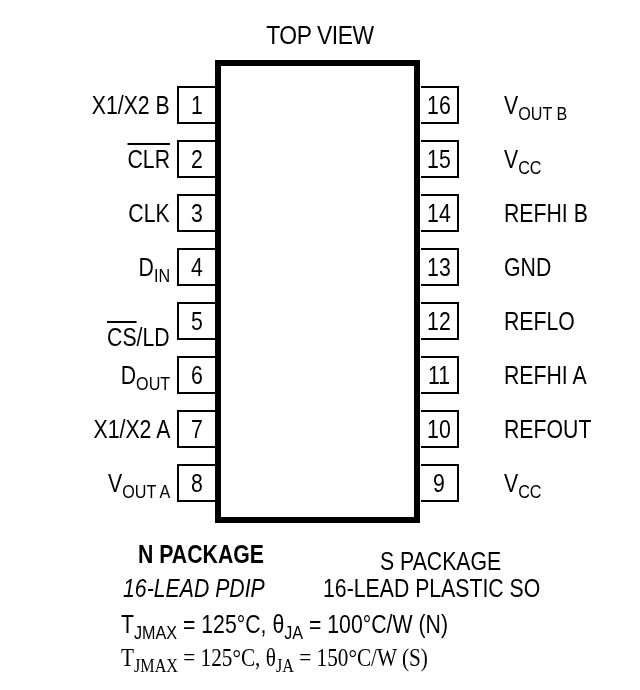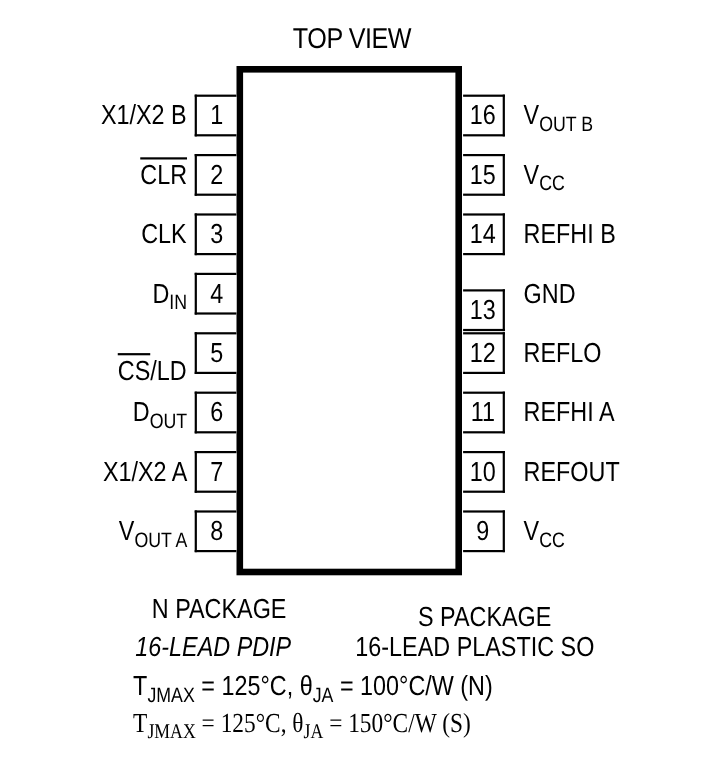--- a/index.html
+++ b/index.html
@@ -11,21 +11,21 @@
                border: 6px solid #000; background: #fff; }
   .pin { position: absolute; width: 36px; height: 34px; border: 2px solid #000; background: #fff;
          text-align: center; font-size: 25px; line-height: 34px; }
   .pin span { display: inline-block; transform: scaleX(0.85); }
   .pin.left { left: 177px; border-right: none; }
   .pin.right { left: 421px; border-left: none; }
   .label { position: absolute; font-size: 25px; white-space: nowrap; line-height: 34px; height: 34px; }
   .label .inner { display: inline-block; transform: scaleX(0.85); }
   .label.left { right: 470px; text-align: right; }
   .label.left .inner { transform-origin: right center; }
-  .label.right { left: 476px; text-align: right; }
+  .label.right { left: 504px; text-align: right; }
   .label.right .inner { transform-origin: left center; }
   .sub { font-size: 19px; vertical-align: -6px; }
   .ovl { text-decoration: overline; }
   .foot { position: absolute; font-size: 25px; white-space: nowrap; }
   .foot .inner { display: inline-block; transform: scaleX(0.85); transform-origin: left center; }
 </style>
 </head>
 <body>
 
 <div>
@@ -38,21 +38,21 @@
   <div class="pin left" style="top:194px"><span>3</span></div>
   <div class="pin left" style="top:248px"><span>4</span></div>
   <div class="pin left" style="top:302px"><span>5</span></div>
   <div class="pin left" style="top:356px"><span>6</span></div>
   <div class="pin left" style="top:410px"><span>7</span></div>
   <div class="pin left" style="top:464px"><span>8</span></div>
 
   <div class="pin right" style="top:86px"><span>16</span></div>
   <div class="pin right" style="top:140px"><span>15</span></div>
   <div class="pin right" style="top:194px"><span>14</span></div>
-  <div class="pin right" style="top:263px"><span>13</span></div>
+  <div class="pin right" style="top:248px"><span>13</span></div>
   <div class="pin right" style="top:302px"><span>12</span></div>
   <div class="pin right" style="top:356px"><span>11</span></div>
   <div class="pin right" style="top:410px"><span>10</span></div>
   <div class="pin right" style="top:464px"><span>9</span></div>
 
   <div class="label left" style="top:88px"><span class="inner"><span>X1/X2 B</span></span></div>
   <div class="label left" style="top:142px"><span class="inner"><span class="ovl">CLR</span></span></div>
   <div class="label left" style="top:196px"><span class="inner"><span>CLK</span></span></div>
   <div class="label left" style="top:250px"><span class="inner"><span>D</span><span class="sub">IN</span></span></div>
   <div class="label left" style="top:320px"><span class="inner"><span class="ovl">CS</span><span>/LD</span></span></div>
@@ -62,20 +62,20 @@
 
   <div class="label right" style="top:88px"><span class="inner"><span>V</span><span class="sub">OUT B</span></span></div>
   <div class="label right" style="top:142px"><span class="inner"><span>V</span><span class="sub">CC</span></span></div>
   <div class="label right" style="top:196px"><span class="inner"><span>REFHI B</span></span></div>
   <div class="label right" style="top:250px"><span class="inner"><span>GND</span></span></div>
   <div class="label right" style="top:304px"><span class="inner"><span>REFLO</span></span></div>
   <div class="label right" style="top:358px"><span class="inner"><span>REFHI A</span></span></div>
   <div class="label right" style="top:412px"><span class="inner"><span>REFOUT</span></span></div>
   <div class="label right" style="top:466px"><span class="inner"><span>V</span><span class="sub">CC</span></span></div>
 
-  <div class="foot" style="left:138px; top:540px;"><span class="inner">N PACKAGE</span></div>
+  <div class="foot" style="left:138px; top:540px;font-weight:bold;"><span class="inner">N PACKAGE</span></div>
   <div class="foot" style="left:123px; top:574px;font-style:italic;"><span class="inner">16-LEAD PDIP</span></div>
   <div class="foot" style="left:380px; top:547px;"><span class="inner">S PACKAGE</span></div>
   <div class="foot" style="left:323px; top:574px;"><span class="inner">16-LEAD PLASTIC SO</span></div>
 
   <div class="foot" style="left:121px; top:610px;"><span class="inner"><span>T</span><span class="sub">JMAX</span><span style="white-space:pre"> = 125°C, </span><span>θ</span><span class="sub">JA</span><span style="white-space:pre"> = 100°C/W (N)</span></span></div>
   <div class="foot" style="left:121px; top:644px;font-family:Liberation Serif, serif;"><span class="inner"><span>T</span><span class="sub">JMAX</span><span style="white-space:pre"> = 125°C, </span><span>θ</span><span class="sub">JA</span><span style="white-space:pre"> = 150°C/W (S)</span></span></div>
 </div>
 
 </body></html>

